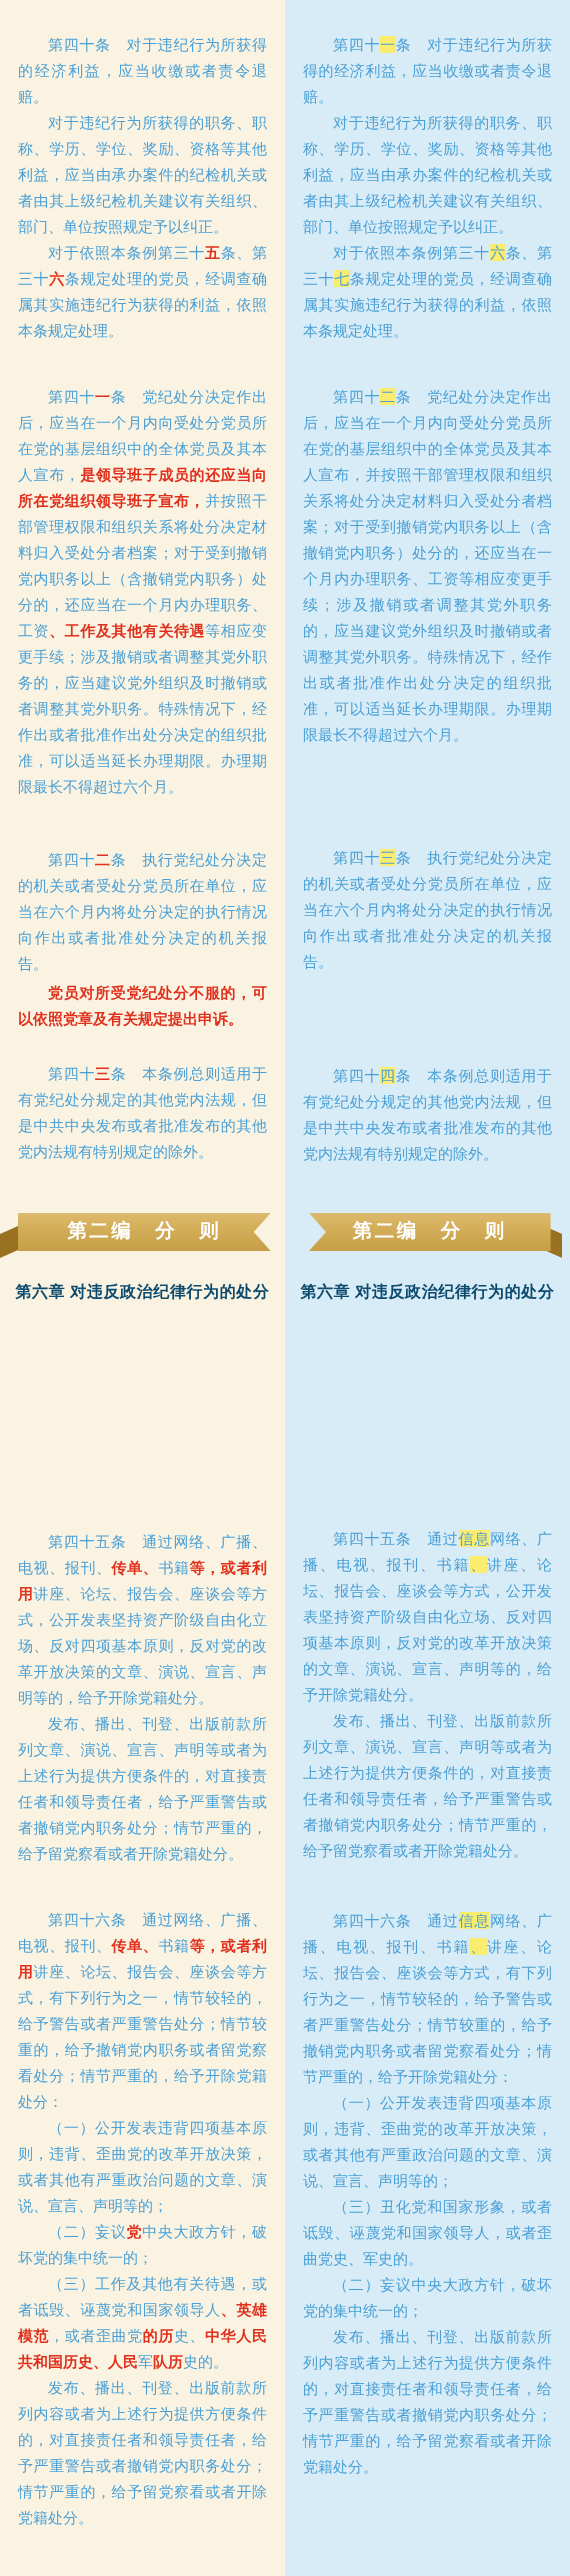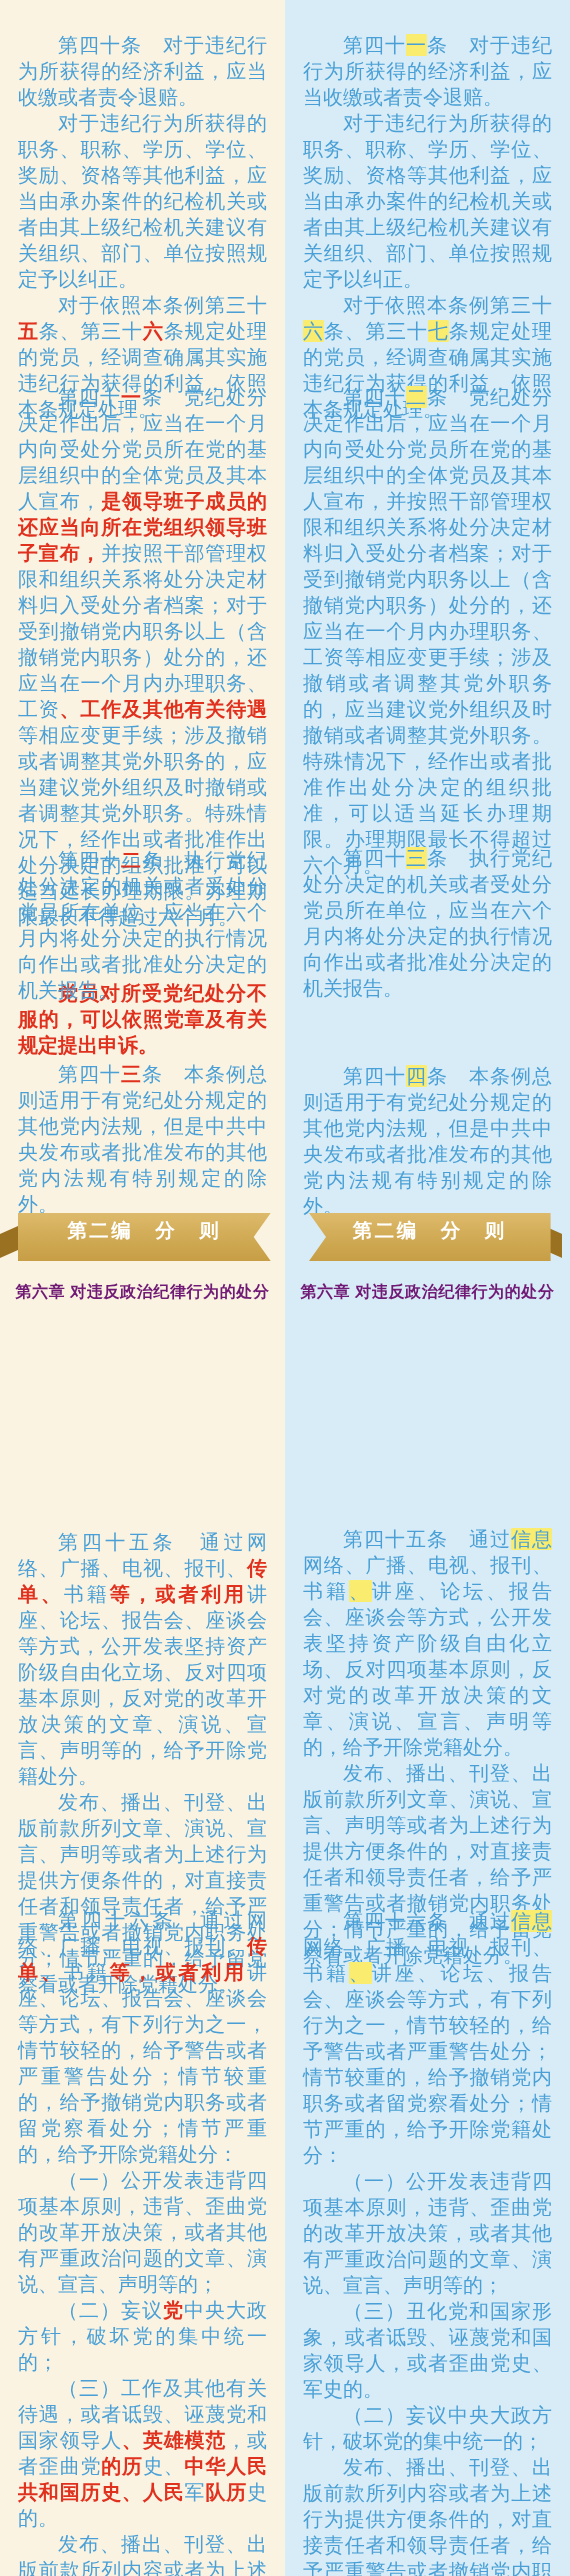--- a/index.html
+++ b/index.html
@@ -8,37 +8,37 @@
     width:570px;height:2576px;
     font-family:"Liberation Sans","DejaVu Sans",sans-serif;
     overflow:hidden;
   }
   .col{position:absolute;top:0;height:2576px;width:285px;}
   .col-left{left:0;background:#FBF3E1;}
   .col-right{left:285px;background:#D8ECF7;}
 
   .article{
     position:absolute;left:18px;width:249px;
-    font-size:20px;line-height:26px;color:#4AA0D6;
+    font-size:15px;line-height:26px;color:#4AA0D6;
     letter-spacing:0;
   }
   .article p{margin:0;text-indent:2em;text-align:justify;}
   .run-red{color:#E0301E;font-weight:700;}
   .run-hl{background:#F9EC6F;border-radius:1.3px;}
 
   .chapter{
     position:absolute;left:0;width:285px;
     text-align:center;font-weight:700;
-    font-size:16px;line-height:23px;color:#701a75;
+    font-size:16px;line-height:23px;color:#0c4a6e;
     letter-spacing:0.6px;
   }
 
   .banner{position:absolute;left:0;width:285px;height:49px;}
   .band{
-    position:absolute;top:0;height:48px;
+    position:absolute;top:0;height:38px;
     background:linear-gradient(180deg,#DDBA6C 0%,#D2AC57 45%,#C79E46 100%);
   }
   .band-text{
     position:absolute;top:0;left:0;right:0;height:34px;
     text-align:center;line-height:34px;
     color:#FFFFFF;font-weight:700;font-size:19.4px;letter-spacing:2.6px;
   }
   .fold{position:absolute;top:13px;height:32px;background:#9A7120;}
   .banner-left .band{left:18px;right:14.3px;
     clip-path:polygon(0 0,100% 0,calc(100% - 17px) 50%,100% 100%,0 100%);}

